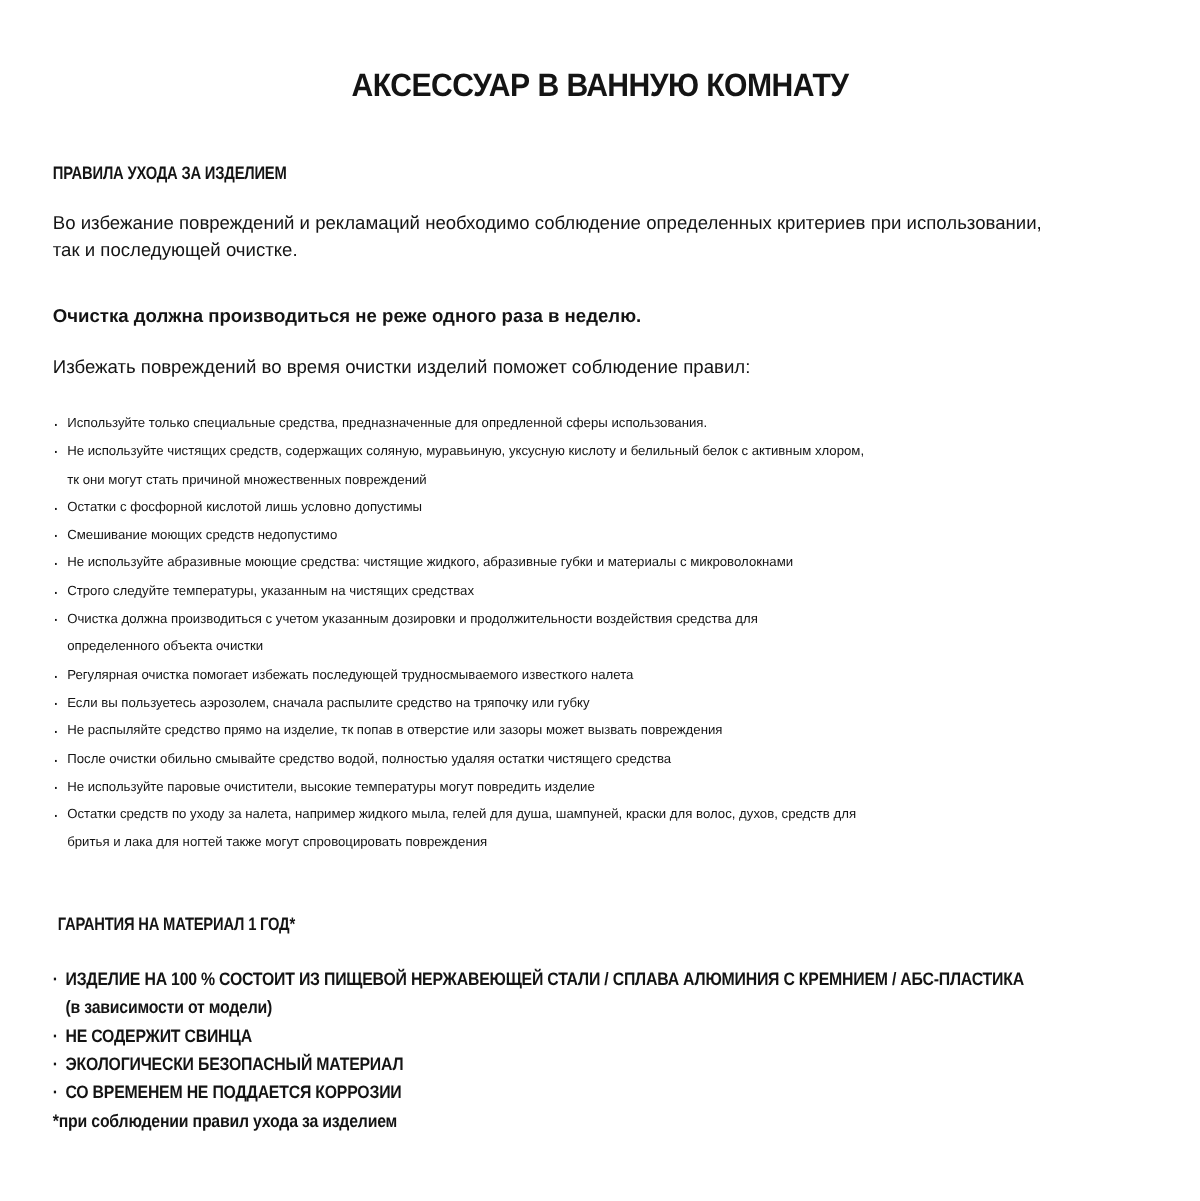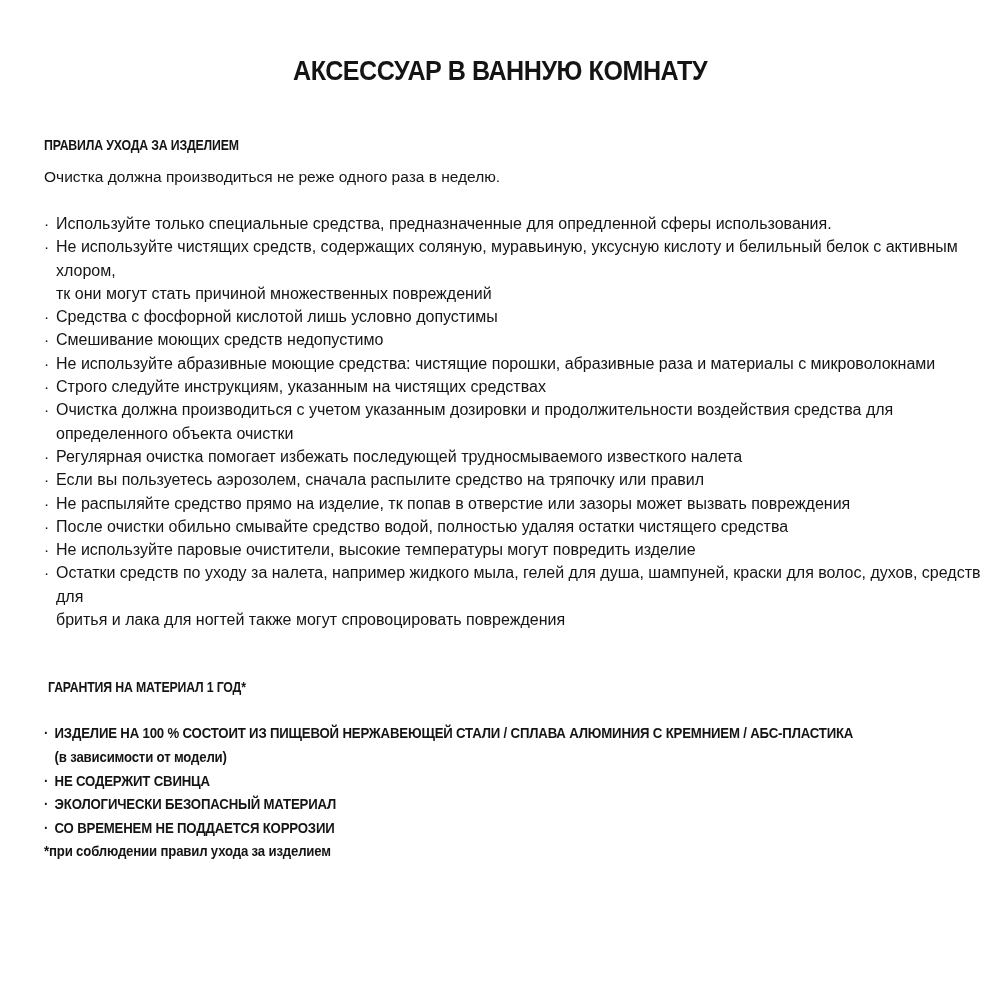--- a/index.html
+++ b/index.html
@@ -46,39 +46,39 @@
   .h-care { margin-top: 50px; }
   .h-warranty { margin-top: 47px; padding-left: 5px; }
   .para {
     margin: 0;
     width: 912px;
     font-size: 15.5px;
     line-height: 22px;
     white-space: pre-line;
   }
   .p1 { margin-top: 22px; }
-  .p2 { margin-top: 12px; }
+  .p2 { margin-top: 33px; font-weight: bold; }
   .p3 { margin-top: 21px; }
   .rules {
     margin-top: 24px;
     width: 940px;
   }
   .li {
     display: flex;
     align-items: flex-start;
   }
   .marker {
     flex: 0 0 12px;
     width: 12px;
     font-size: 15.5px;
     line-height: 23.3px;
   }
   .li-text {
     flex: 1 1 auto;
-    font-size: 16px;
+    font-size: 11px;
     line-height: 23.3px;
     white-space: pre-line;
   }
   .warranty-block {
     margin-top: 25px;
     width: 1150px;
     transform: scaleX(0.88);
     transform-origin: 0 0;
   }
   .warranty-block .marker {
@@ -103,60 +103,63 @@
 </style>
 </head>
 <body>
 
 <div class="page">
 
   <h1 class="doc-title">АКСЕССУАР В ВАННУЮ КОМНАТУ</h1>
 
   <h2 class="section-heading h-care">ПРАВИЛА УХОДА ЗА ИЗДЕЛИЕМ</h2>
 
+  <p class="para p1">Во избежание повреждений и рекламаций необходимо соблюдение определенных критериев при использовании,
+так и последующей очистке.</p>
   <p class="para p2">Очистка должна производиться не реже одного раза в неделю.</p>
+  <p class="para p3">Избежать повреждений во время очистки изделий поможет соблюдение правил:</p>
 
   <div class="rules">
     <div class="li">
       <span class="marker">·</span>
       <span class="li-text">Используйте только специальные средства, предназначенные для опредленной сферы использования.</span>
     </div>
     <div class="li">
       <span class="marker">·</span>
       <span class="li-text">Не используйте чистящих средств, содержащих соляную, муравьиную, уксусную кислоту и белильный белок с активным хлором,
 тк они могут стать причиной множественных повреждений</span>
     </div>
     <div class="li">
       <span class="marker">·</span>
-      <span class="li-text">Средства с фосфорной кислотой лишь условно допустимы</span>
+      <span class="li-text">Остатки с фосфорной кислотой лишь условно допустимы</span>
     </div>
     <div class="li">
       <span class="marker">·</span>
       <span class="li-text">Смешивание моющих средств недопустимо</span>
     </div>
     <div class="li">
       <span class="marker">·</span>
-      <span class="li-text">Не используйте абразивные моющие средства: чистящие порошки, абразивные раза и материалы с микроволокнами</span>
-    </div>
-    <div class="li">
-      <span class="marker">·</span>
-      <span class="li-text">Строго следуйте инструкциям, указанным на чистящих средствах</span>
+      <span class="li-text">Не используйте абразивные моющие средства: чистящие жидкого, абразивные губки и материалы с микроволокнами</span>
+    </div>
+    <div class="li">
+      <span class="marker">·</span>
+      <span class="li-text">Строго следуйте температуры, указанным на чистящих средствах</span>
     </div>
     <div class="li">
       <span class="marker">·</span>
       <span class="li-text">Очистка должна производиться с учетом указанным дозировки и продолжительности воздействия средства для
 определенного объекта очистки</span>
     </div>
     <div class="li">
       <span class="marker">·</span>
       <span class="li-text">Регулярная очистка помогает избежать последующей трудносмываемого известкого налета</span>
     </div>
     <div class="li">
       <span class="marker">·</span>
-      <span class="li-text">Если вы пользуетесь аэрозолем, сначала распылите средство на тряпочку или правил</span>
+      <span class="li-text">Если вы пользуетесь аэрозолем, сначала распылите средство на тряпочку или губку</span>
     </div>
     <div class="li">
       <span class="marker">·</span>
       <span class="li-text">Не распыляйте средство прямо на изделие, тк попав в отверстие или зазоры может вызвать повреждения</span>
     </div>
     <div class="li">
       <span class="marker">·</span>
       <span class="li-text">После очистки обильно смывайте средство водой, полностью удаляя остатки чистящего средства</span>
     </div>
     <div class="li">

